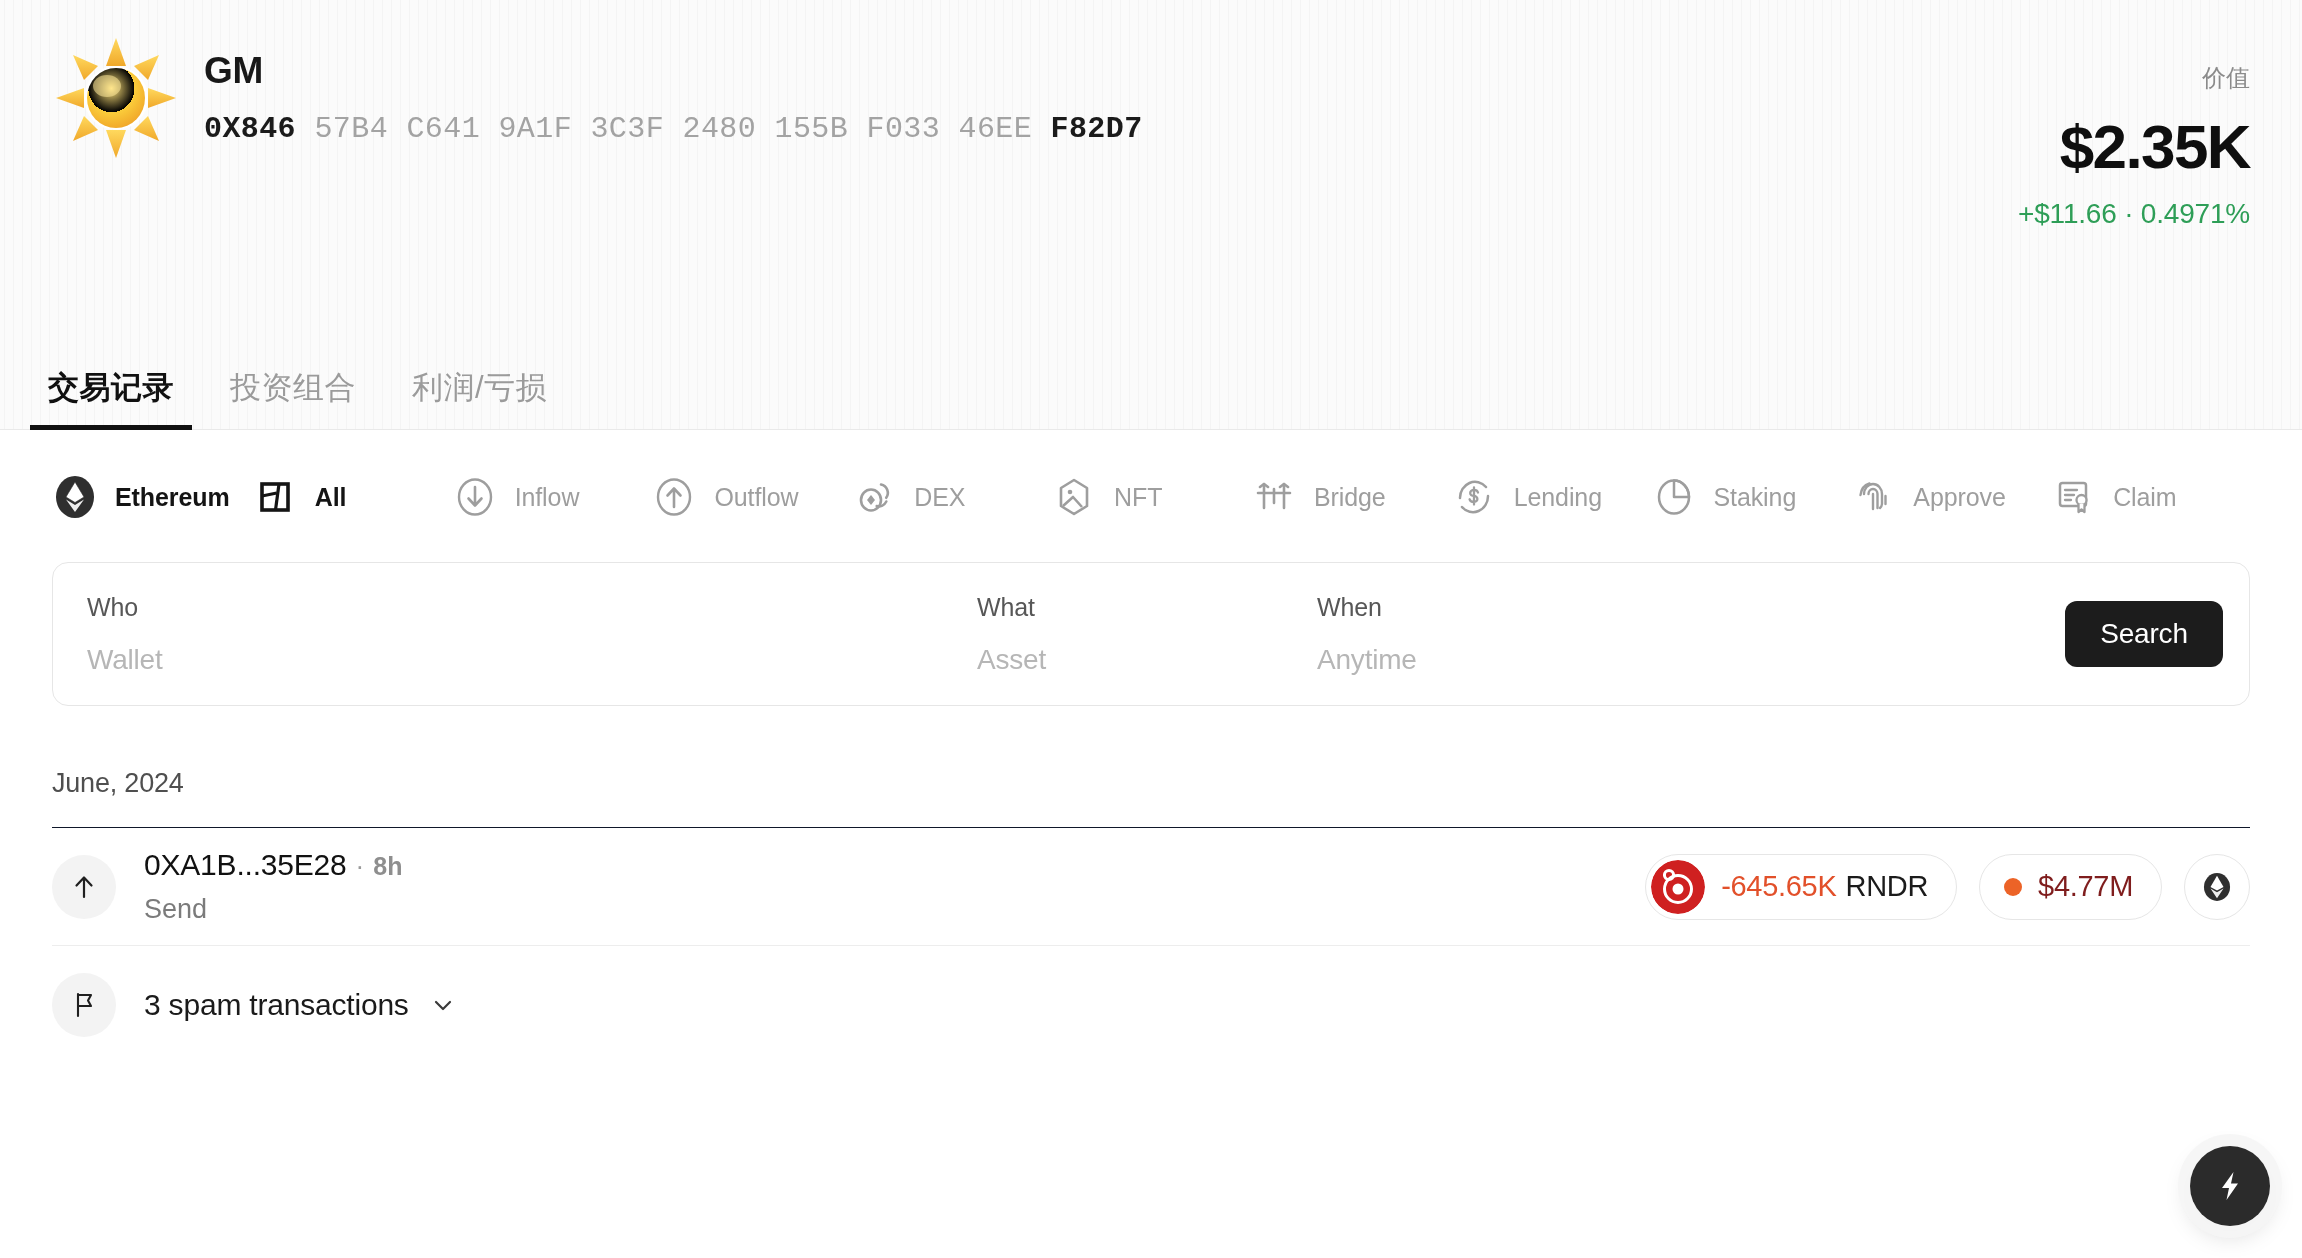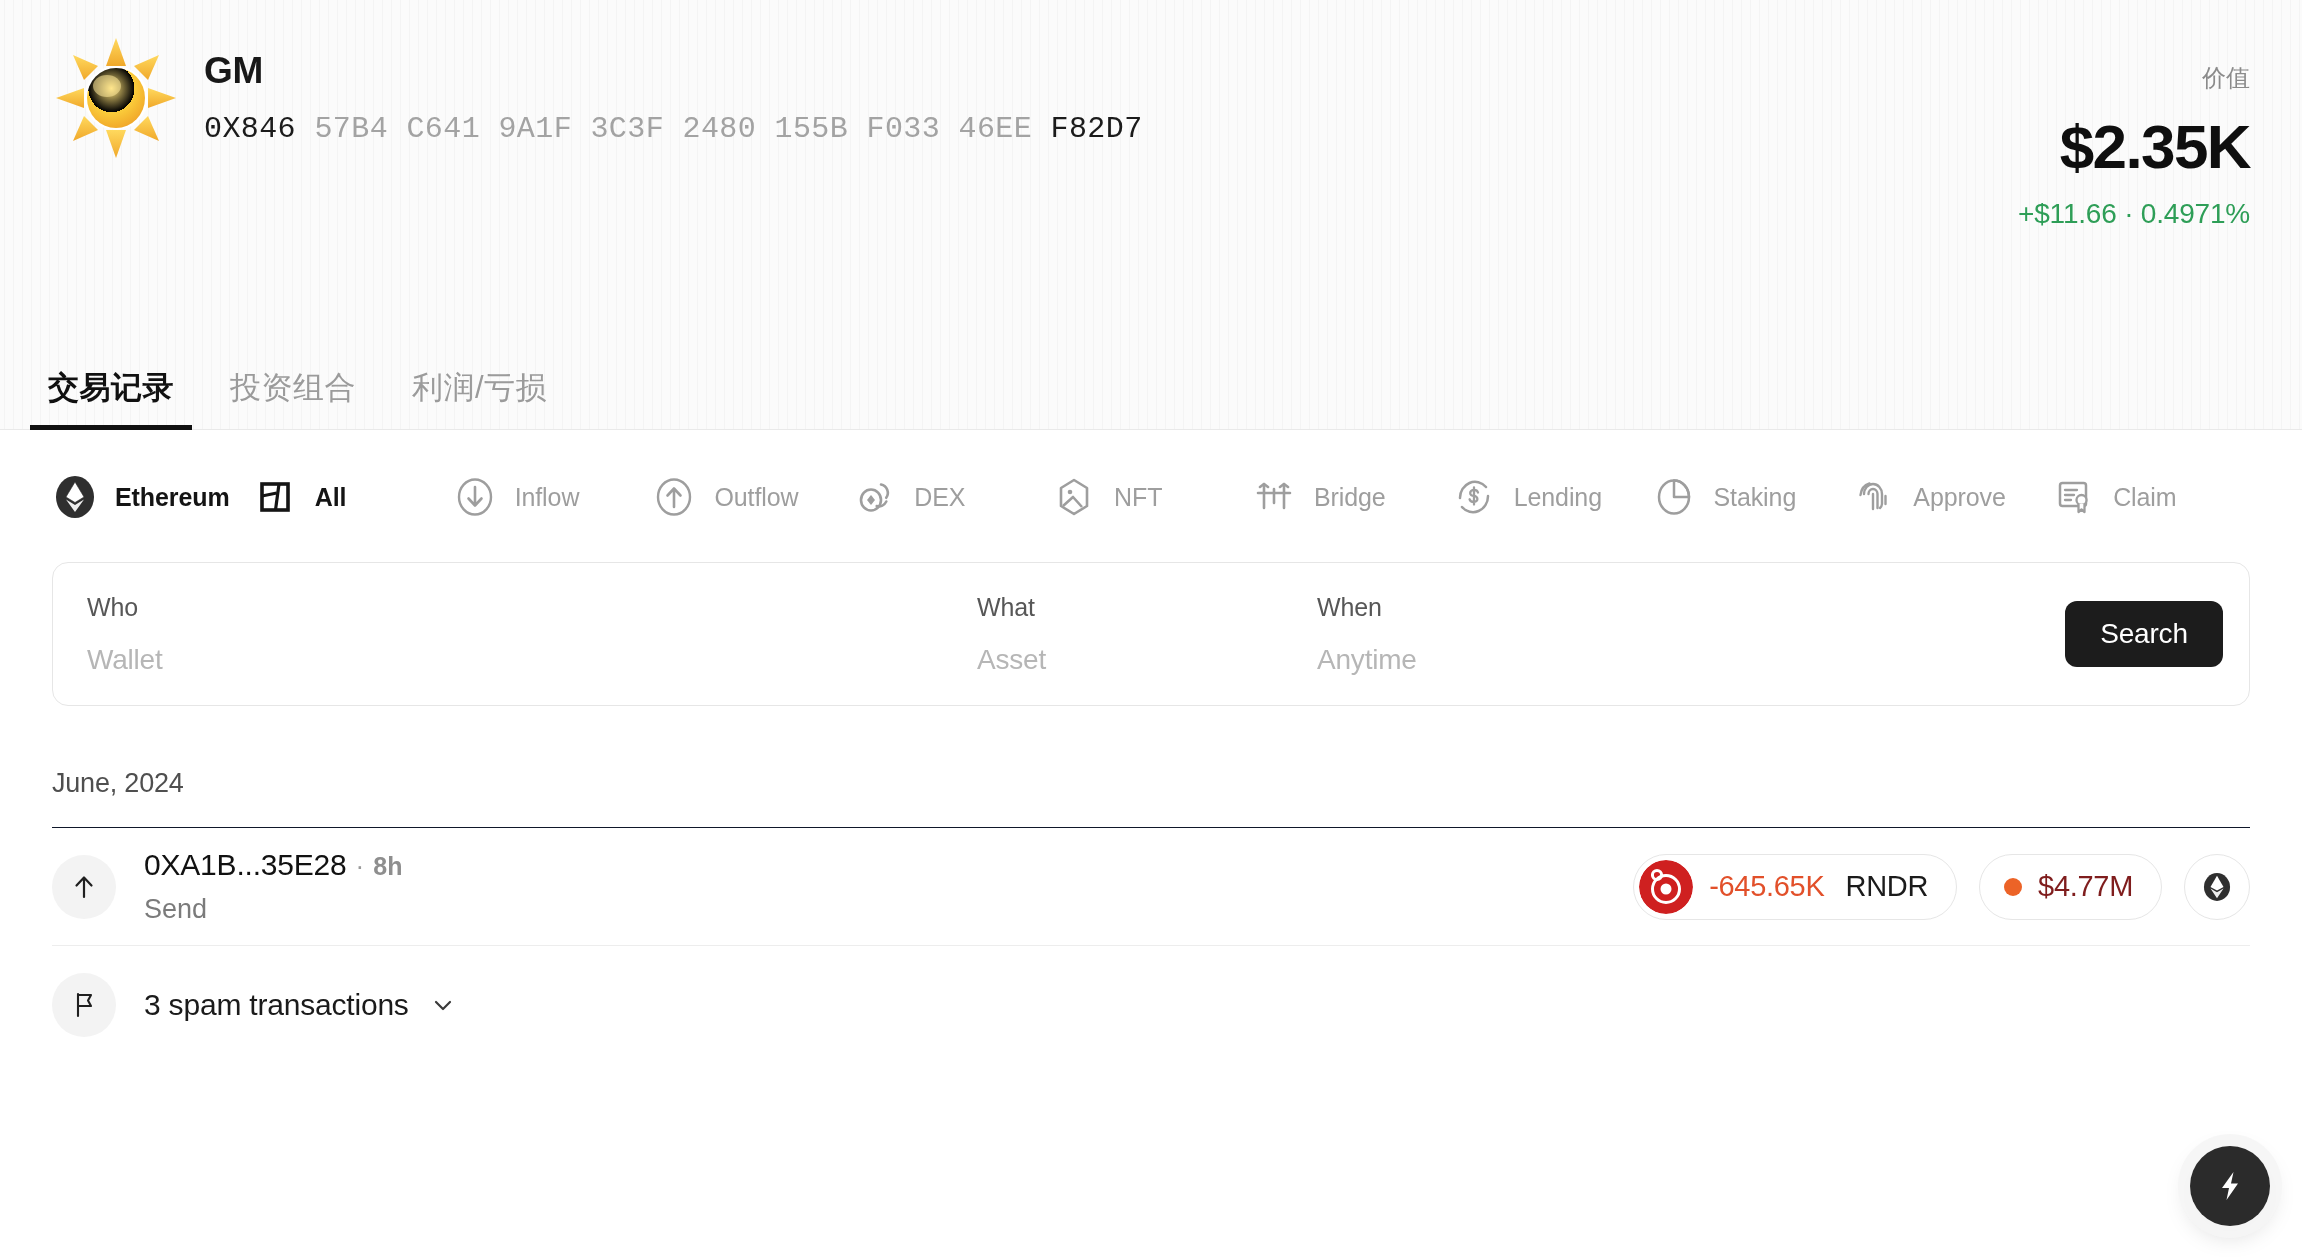--- a/index.html
+++ b/index.html
@@ -49,21 +49,21 @@
     line-height: 1;
   }
   .wallet-addr {
     margin-top: 25px;
     font-family: "Liberation Mono", monospace;
     font-size: 30px;
     line-height: 1;
     letter-spacing: 0.4px;
     white-space: nowrap;
   }
-  .addr-strong { color: #1b1b1b; font-weight: 400; }
+  .addr-strong { color: #1b1b1b; font-weight: 700; }
   .addr-dim { color: #a3a3a3; font-weight: 400; }
 
   .value-block {
     position: absolute;
     right: 52px;
     top: 66px;
     text-align: right;
   }
   .value-label { font-size: 24px; color: #8b8b8b; line-height: 1; }
   .value-amount {
@@ -208,21 +208,21 @@
     background: #fff;
     cursor: pointer;
   }
   .pill.amount { padding-right: 28px; }
   .token-logo {
     width: 54px; height: 54px; border-radius: 50%;
     margin: 0 16px 0 5px;
     flex: 0 0 54px;
   }
   .amt-neg { font-size: 29px; color: #e2502a; letter-spacing:-0.3px; }
-  .amt-sym { font-size: 29px; color: #1b1b1b; letter-spacing:-0.3px; margin-left: 21px; }
+  .amt-sym { font-size: 29px; color: #1b1b1b; letter-spacing:-0.3px; margin-left: 9px; }
   .pill.usd { padding: 0 28px 0 24px; gap: 16px; }
   .usd-dot { width: 18px; height: 18px; border-radius: 50%; background:#ec6327; flex:0 0 18px; }
   .usd-val { font-size: 29px; color: #7f1d1d; letter-spacing: -0.3px; }
   .chain-badge {
     width: 66px; height: 66px; border-radius: 50%;
     border: 1px solid #e6e6e6; background: #fff;
     display:flex; align-items:center; justify-content:center;
     cursor: pointer;
   }
 

